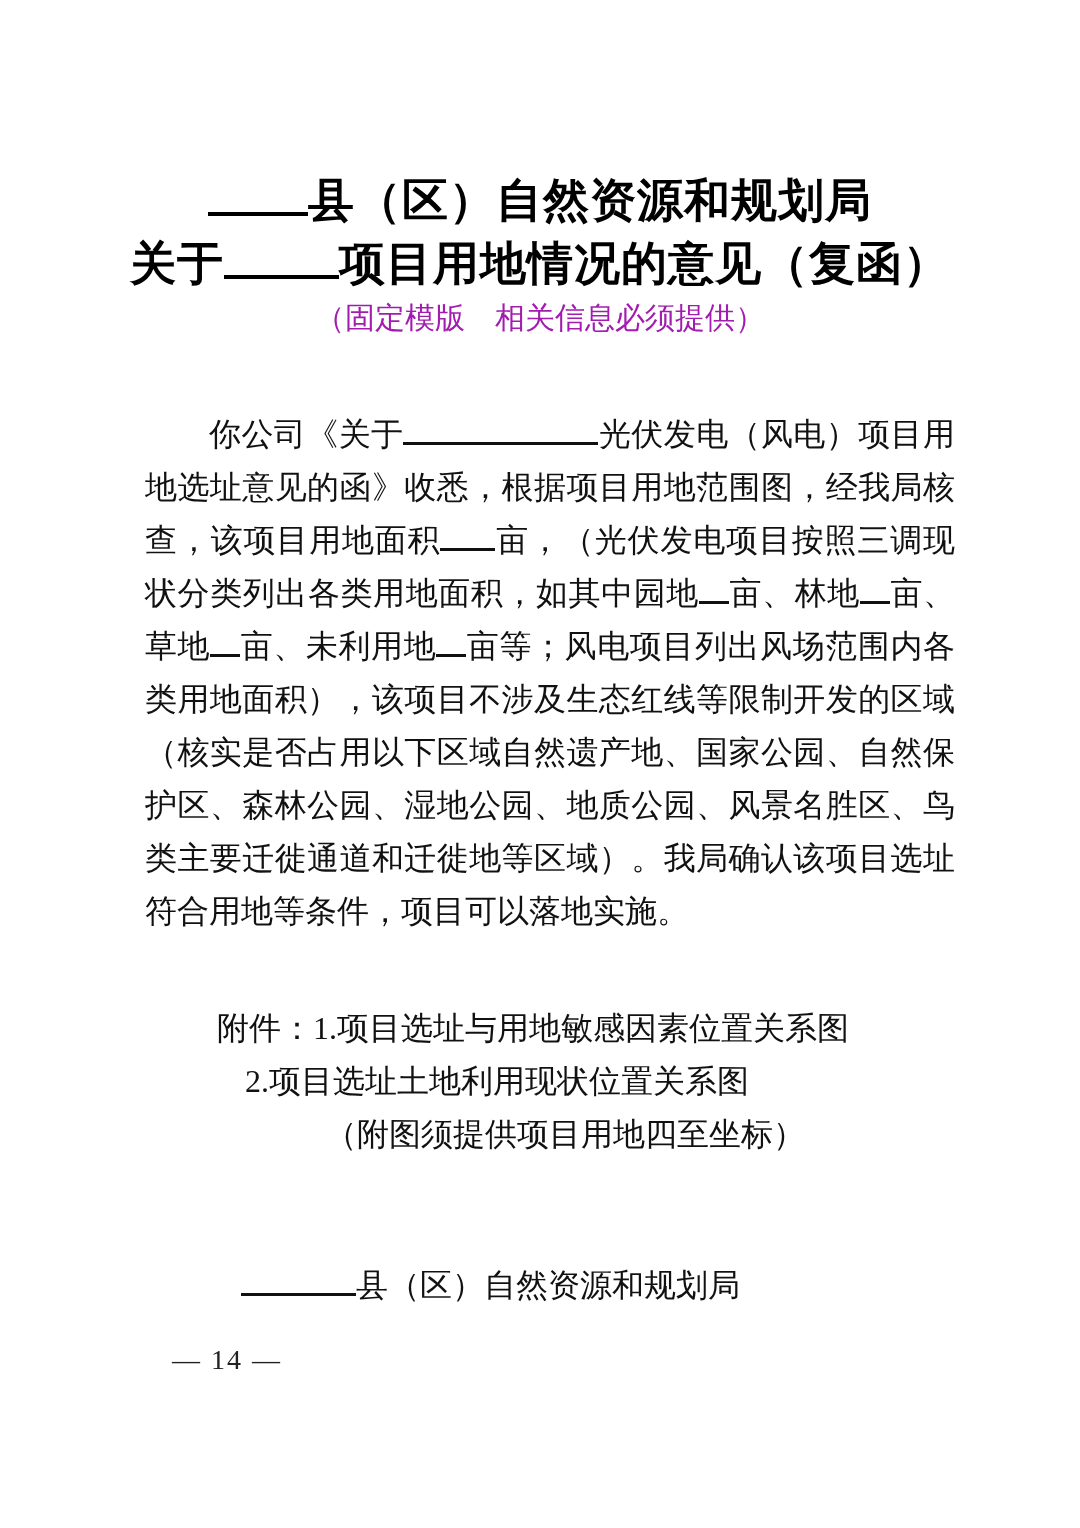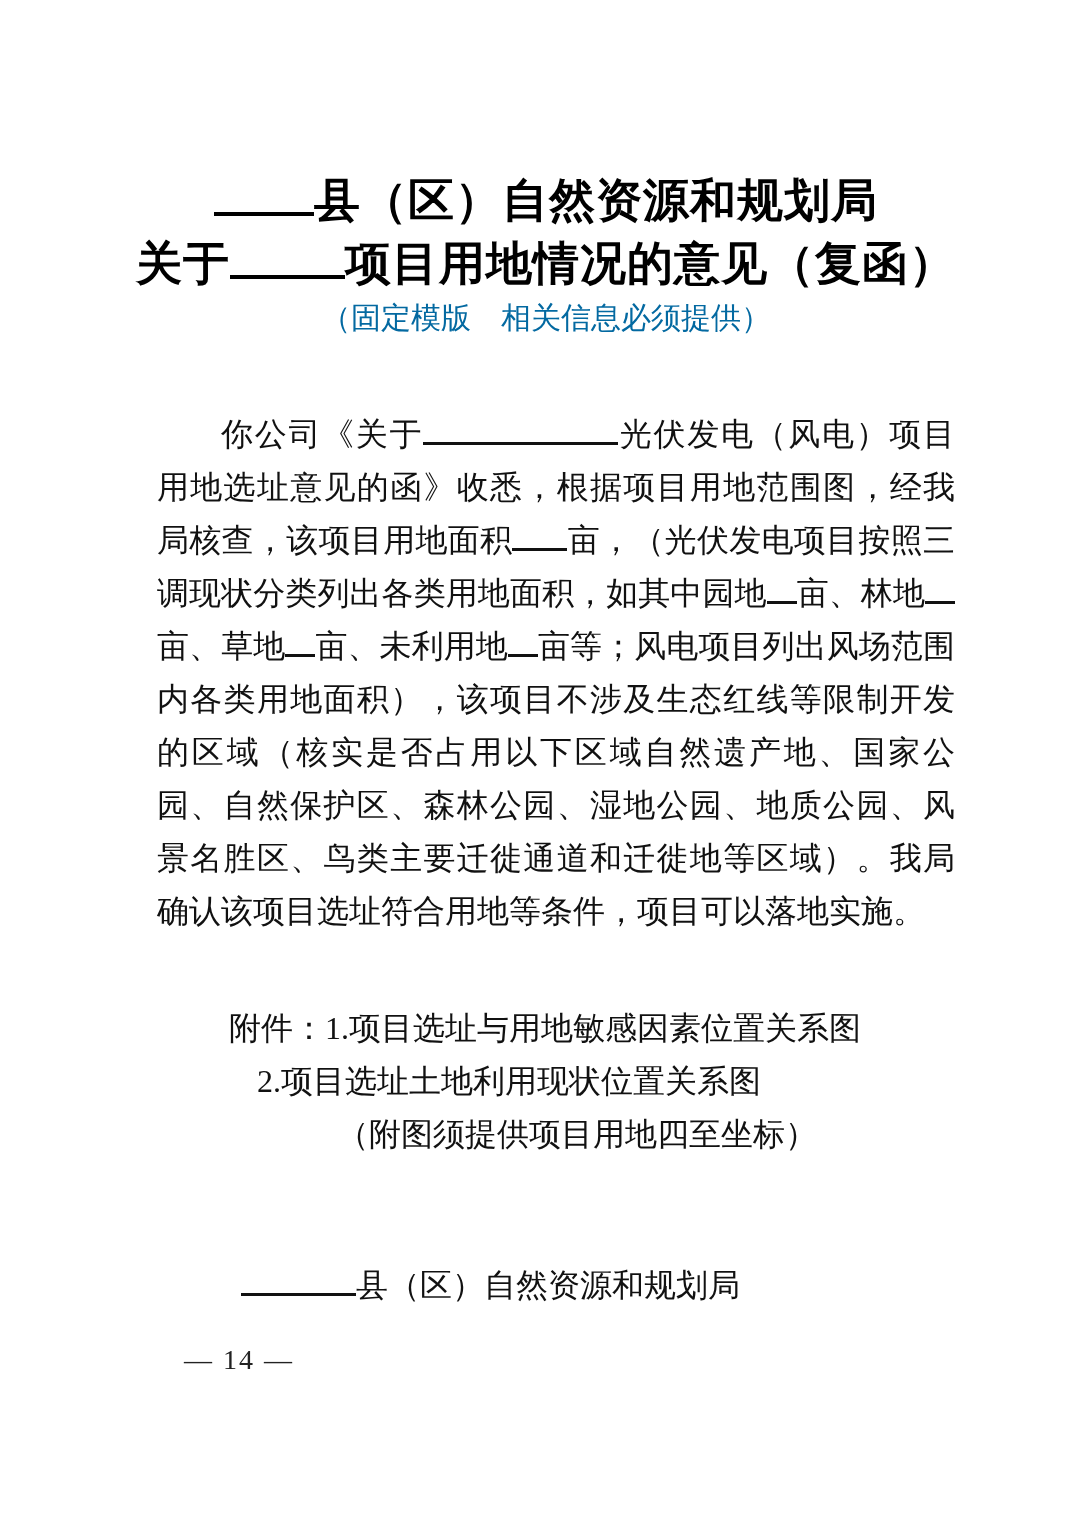--- a/index.html
+++ b/index.html
@@ -5,21 +5,20 @@
   html,body{margin:0;padding:0;background:#ffffff;}
   .page{
     position:relative;
     width:1080px;
     height:1528px;
     background:#ffffff;
     color:#111;
     font-family:"Liberation Serif","DejaVu Serif",serif;
     overflow:hidden;
     box-sizing:border-box;
-    padding-left:12px;
   }
   .content{
     padding:0 125px 0 145px;
     box-sizing:border-box;
   }
   
   .title-block{
     padding-top:166px;
     text-align:center;
     color:#000;
@@ -30,21 +29,21 @@
     line-height:57px;
     letter-spacing:1px;
     white-space:nowrap;
   }
   .title-line .blank{border-bottom-width:4px;}
   .subtitle{
     margin-top:6px;
     font-size:30px;
     line-height:40px;
     font-weight:normal;
-    color:#0369a1;
+    color:#a21caf;
     text-align:center;
   }
   
   .blank{
     display:inline-block;
     height:1.0em;
     border-bottom:3px solid currentColor;
     vertical-align:baseline;
   }
   
@@ -74,21 +73,21 @@
     margin-top:98px;
     font-size:32px;
     line-height:53px;
   }
   .sig-org{text-align:right;padding-right:215px;white-space:nowrap;}
   .sig-date{text-align:right;padding-right:330px;white-space:nowrap;}
   
   .page-number{
     position:absolute;
     top:1344px;
-    left:184px;
+    left:172px;
     font-size:28px;
     color:#222;
     letter-spacing:2px;
   }
 </style>
 </head>
 <body>
 
 <div class="page">
 

